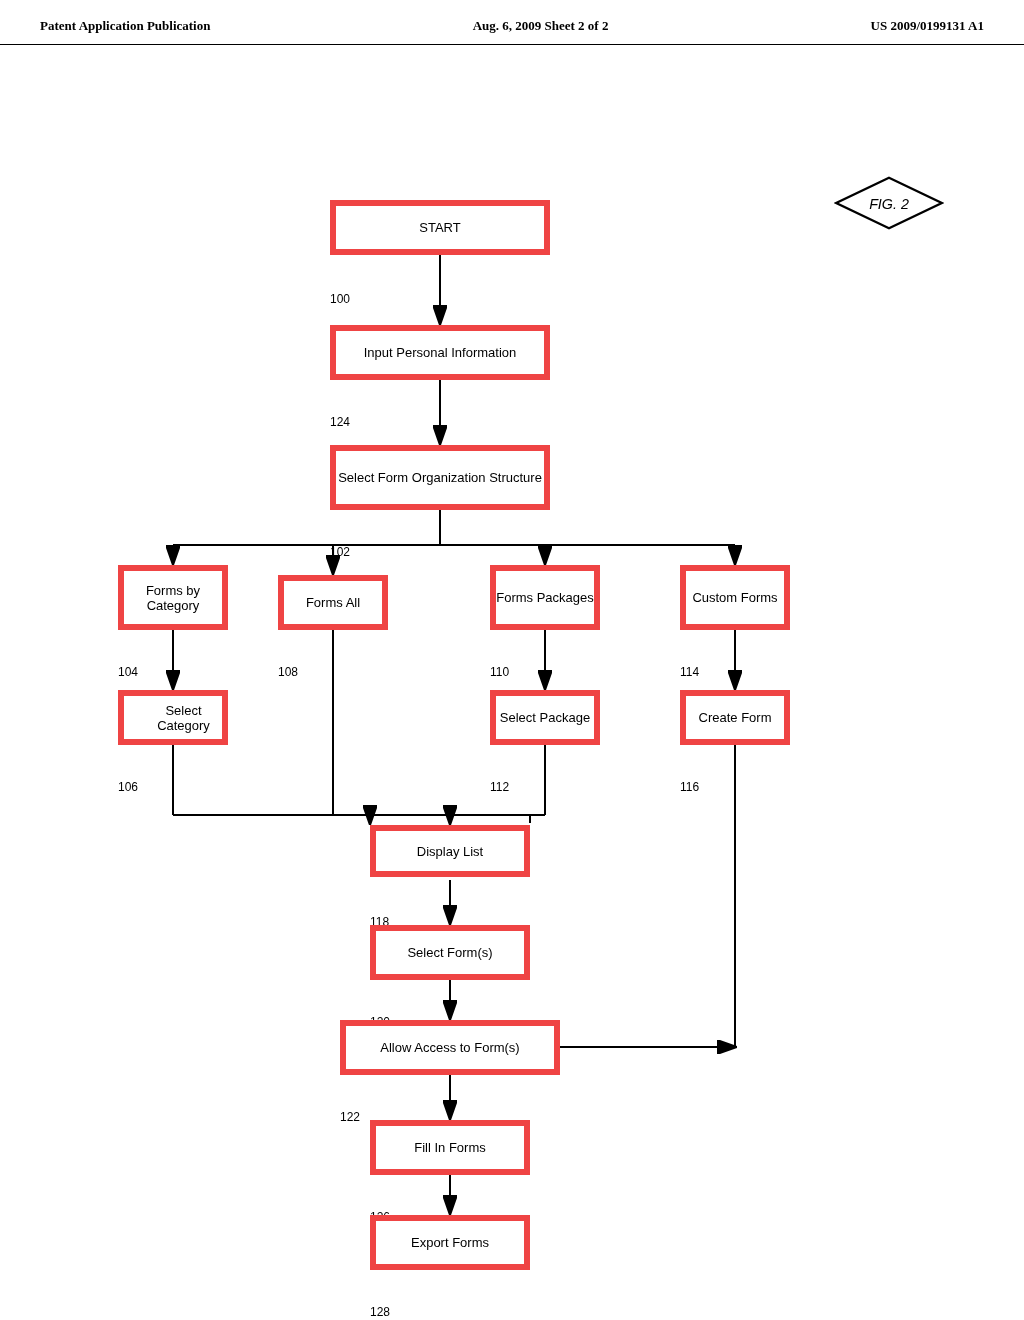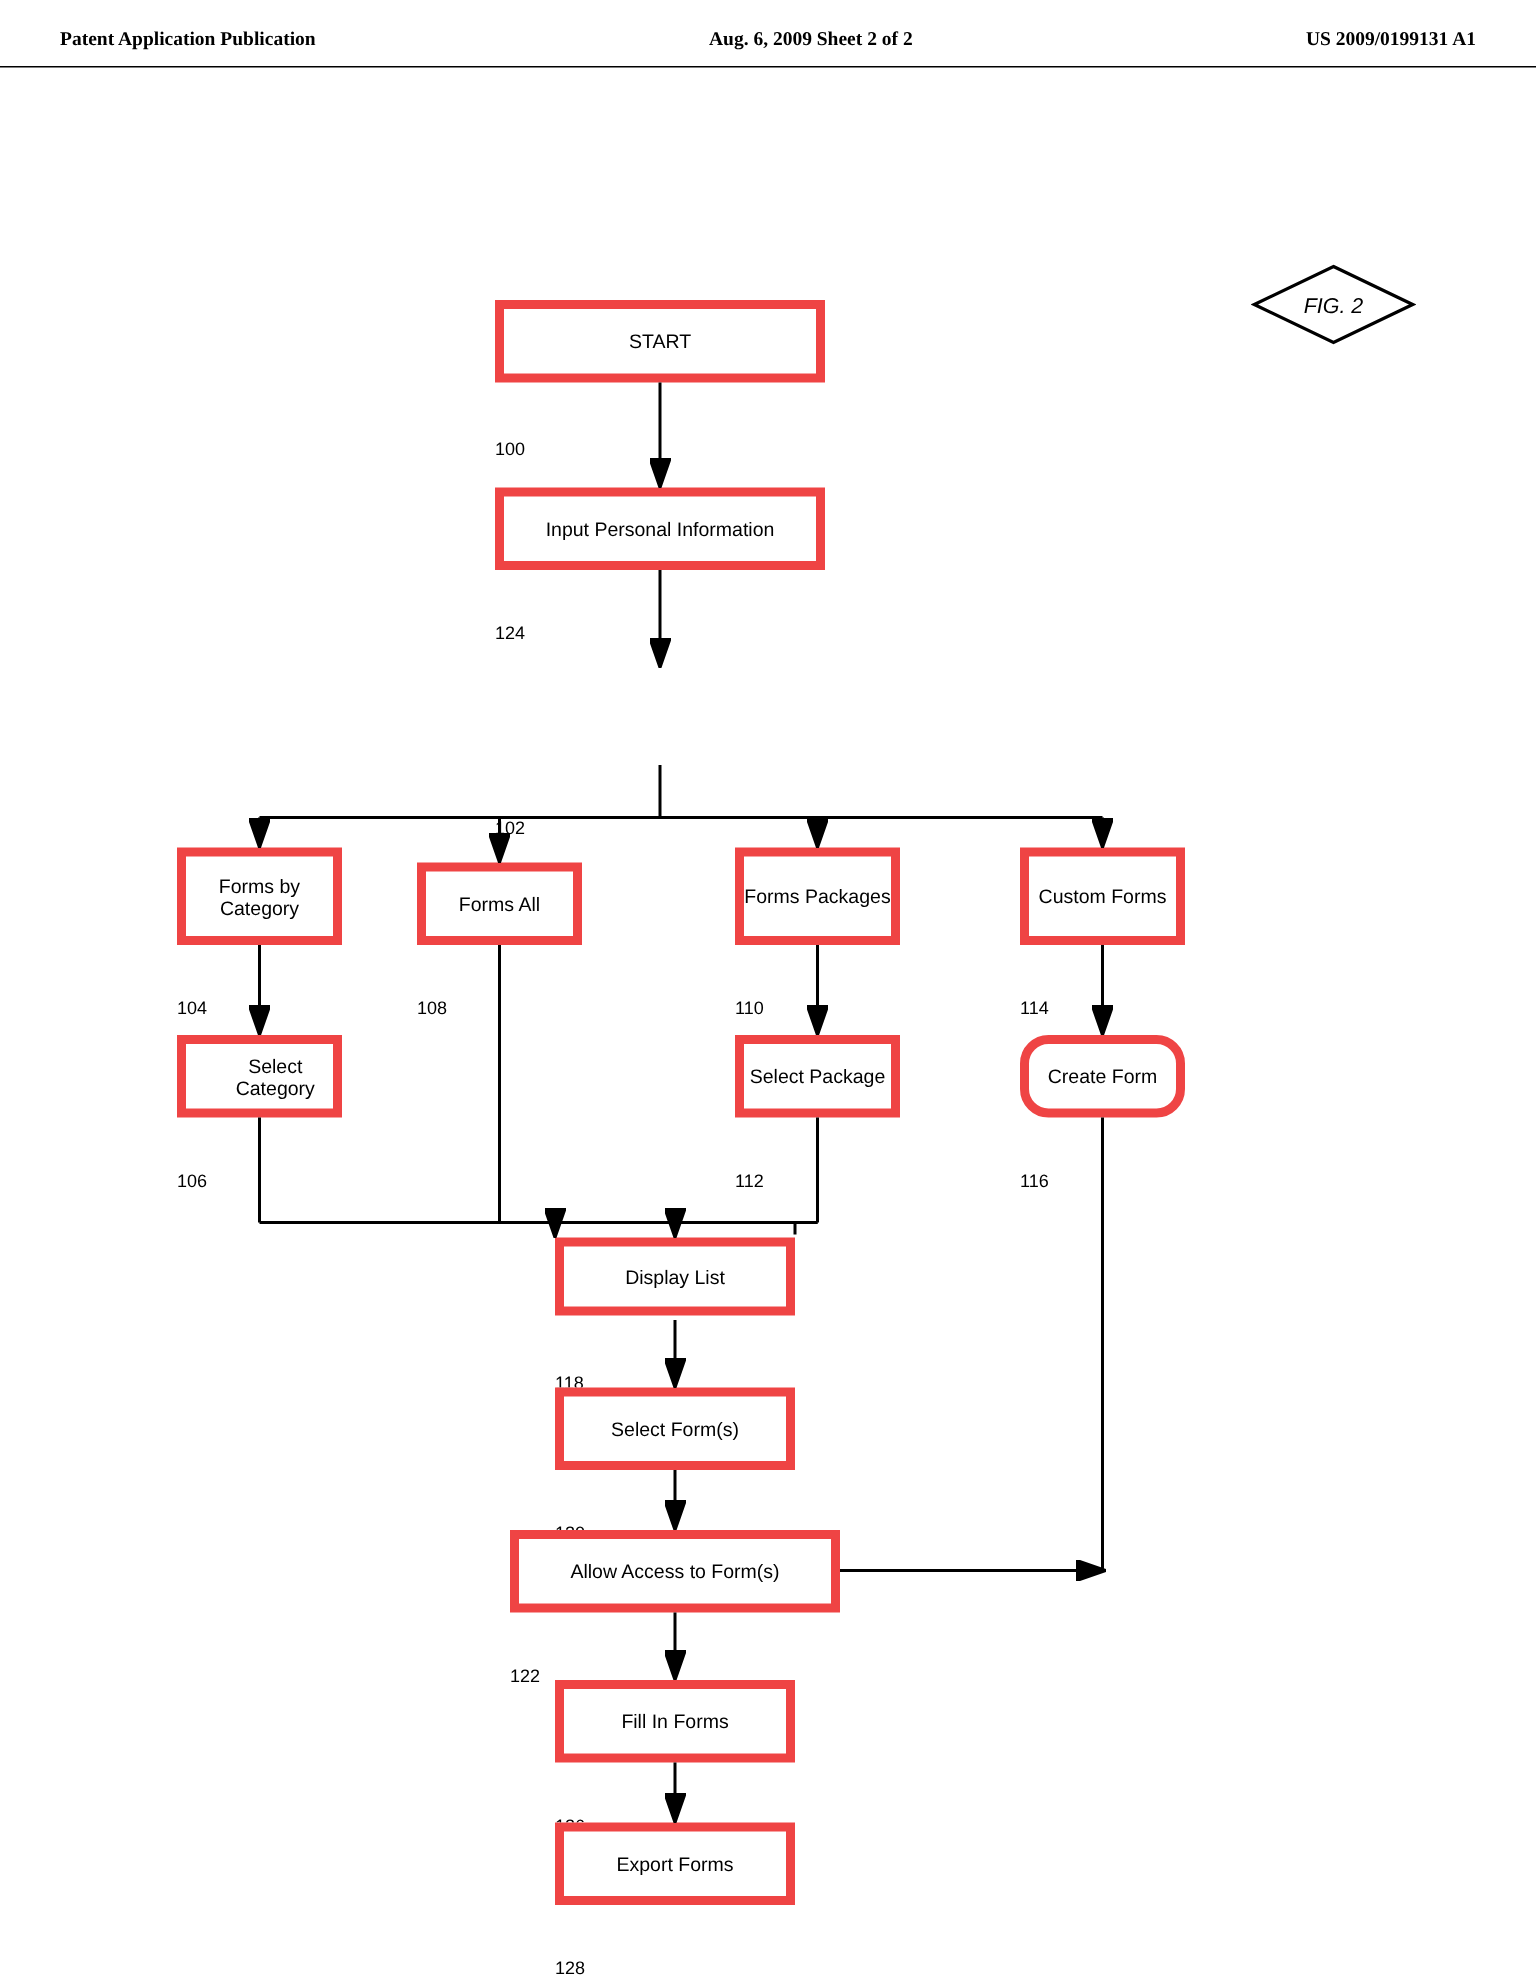--- a/index.html
+++ b/index.html
@@ -150,21 +150,20 @@
       width: 110px;
       height: 55px;
     }
 
     
     #create-form-box {
       left: 680px;
       top: 645px;
       width: 110px;
       height: 55px;
-      border-radius: 19px;
     }
 
     
     #display-list-box {
       left: 370px;
       top: 780px;
       width: 160px;
       height: 52px;
       align-items: center;
     }
@@ -221,20 +220,23 @@
   <div class="box" id="start-box">
     <span>START</span>
   </div>
   <span class="box-label" style="left:330px;top:215px;">100</span>
 
   <div class="box" id="input-personal-box">
     <span>Input Personal Information</span>
   </div>
   <span class="box-label" style="left:330px;top:338px;">124</span>
 
+  <div class="box" id="select-form-org-box">
+    <span>Select Form Organization Structure</span>
+  </div>
   <span class="box-label" style="left:330px;top:468px;">102</span>
 
   <div class="box" id="forms-by-category-box">
     <span>Forms by Category</span>
   </div>
   <span class="box-label" style="left:118px;top:588px;">104</span>
 
   <div class="box" id="forms-all-box">
     <span>Forms All</span>
   </div>

